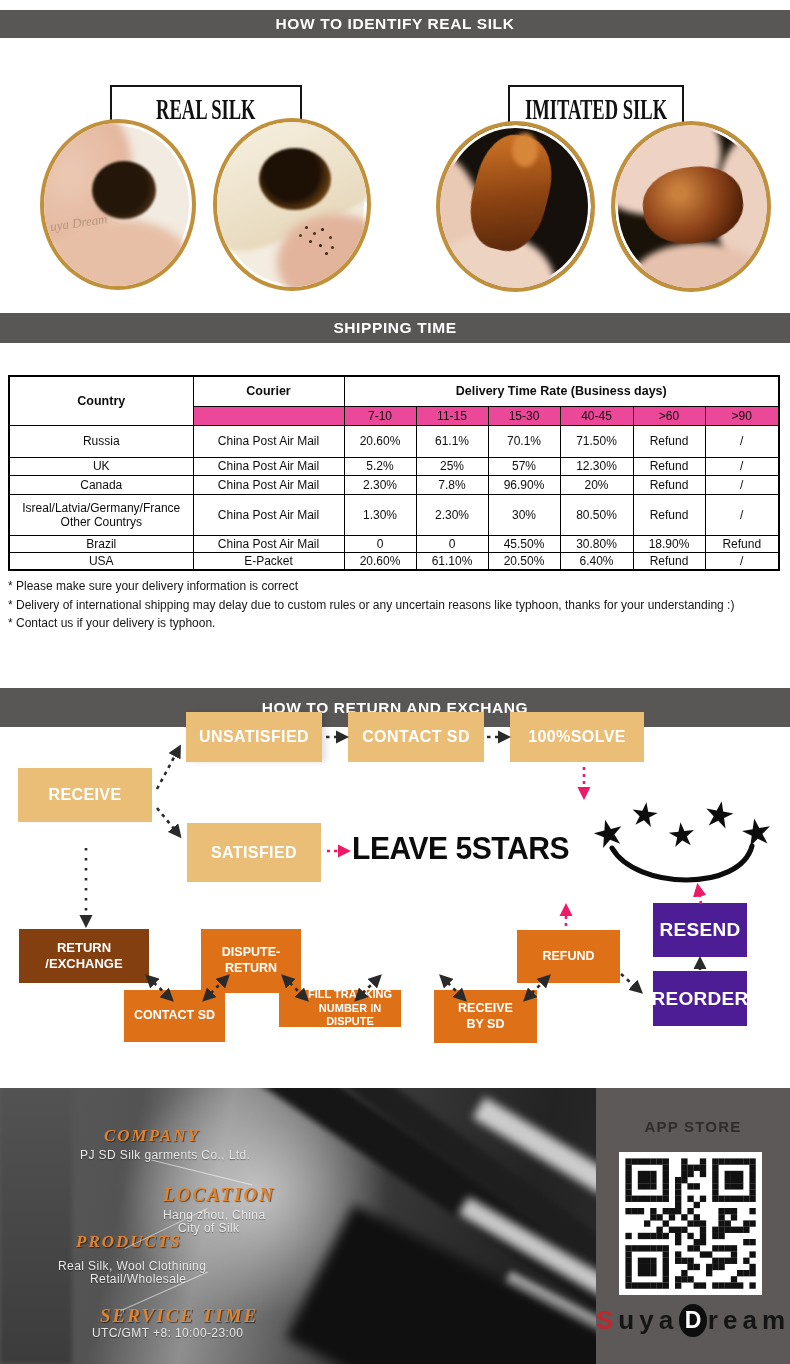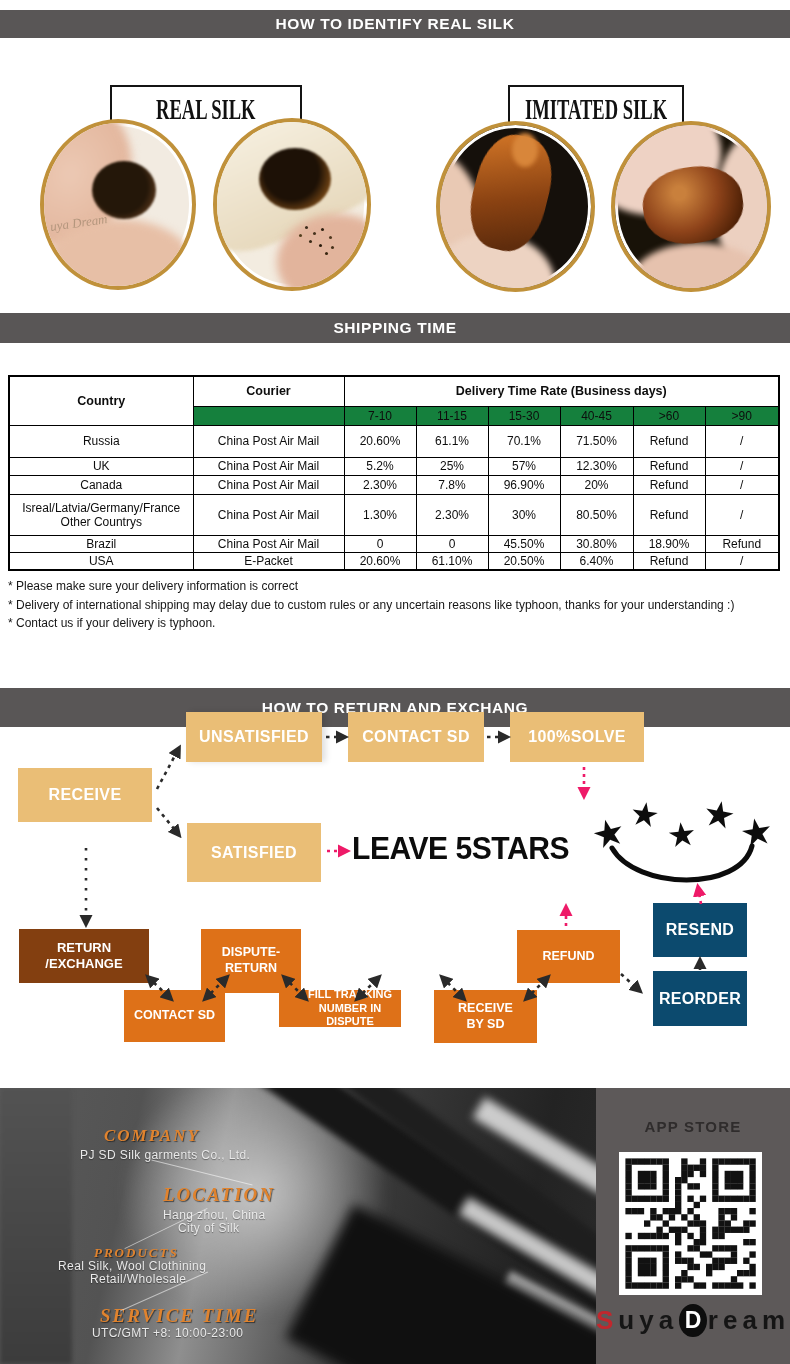--- a/index.html
+++ b/index.html
@@ -49,30 +49,30 @@
   .c4 .b3{left:16px;top:118px;width:136px;height:76px;background:#e6c2ae;filter:blur(3px);}
   .c4 .b4{left:28px;top:42px;width:100px;height:76px;border-radius:46%;transform:rotate(-8deg);filter:blur(.5px);
           background:radial-gradient(circle at 38% 32%,#c9803c 8%,#8e431a 48%,#4f2106 80%);}
 
   
   .ship-table{position:absolute;left:8px;top:375px;border-collapse:collapse;table-layout:fixed;
               font-size:12px;color:#0d0d0d;background:#fff;}
   .ship-table th,.ship-table td{border:1px solid #000;text-align:center;vertical-align:middle;padding:0 2px;overflow:hidden;}
   .ship-table{border:2px solid #000;}
   .ship-table th{font-weight:bold;font-size:12.5px;}
-  .rangerow th{background:#15803d;font-weight:normal;font-size:12px;height:18px;}
+  .rangerow th{background:#ec4899;font-weight:normal;font-size:12px;height:18px;}
   .notes{position:absolute;left:8px;top:577px;font-size:12px;line-height:18.5px;color:#161616;}
 
   
   .fbox{position:absolute;display:flex;align-items:center;justify-content:center;text-align:center;
         color:#fff;font-weight:bold;white-space:pre-line;line-height:1.25;}
   .tan{background:#eabe76;font-size:16px;letter-spacing:.4px;}
   .orange{background:#de7118;font-size:12.5px;}
   .brown{background:#833f10;font-size:13px;}
-  .teal{background:#0c4a6e;font-size:16px;letter-spacing:.3px;}
+  .teal{background:#4c1d95;font-size:19px;letter-spacing:.3px;}
   .bx-receive{left:18px;top:768px;width:134px;height:54px;}
   .bx-unsat{left:186px;top:712px;width:136px;height:50px;box-shadow:4px 0 6px rgba(0,0,0,.12);}
   .bx-contact-top{left:348px;top:712px;width:136px;height:50px;}
   .bx-solve{left:510px;top:712px;width:134px;height:50px;}
   .bx-satisf{left:187px;top:823px;width:134px;height:59px;}
   .bx-retex{left:19px;top:929px;width:130px;height:54px;}
   .bx-contact-bot{left:124px;top:990px;width:101px;height:52px;}
   .bx-dispute{left:201px;top:929px;width:100px;height:64px;}
   .bx-fill{left:279px;top:990px;width:102px;height:37px;font-size:11px;padding-left:20px;}
   .bx-shipback{left:359px;top:930px;width:100px;height:53px;}
@@ -328,21 +328,21 @@
       <div class="ph-white2"></div>
       <div class="ph-white3"></div>
       <div class="ph-darkb"></div>
     </div>
 
     <div class="fhead" style="left:104px;top:38px;font-size:17px;">COMPANY</div>
     <div class="ftext" style="left:80px;top:60px;">PJ SD Silk garments Co., Ltd.</div>
     <div class="fhead" style="left:163px;top:96px;font-size:19px;">LOCATION</div>
     <div class="ftext" style="left:163px;top:120px;">Hang zhou, China</div>
     <div class="ftext" style="left:178px;top:133px;">City of Silk</div>
-    <div class="fhead" style="left:76px;top:157px;font-size:13px;margin-left:18px;">PRODUCTS</div>
+    <div class="fhead" style="left:76px;top:144px;font-size:17px;">PRODUCTS</div>
     <div class="ftext" style="left:58px;top:171px;">Real Silk, Wool Clothining</div>
     <div class="ftext" style="left:90px;top:184px;">Retail/Wholesale</div>
     <div class="fhead" style="left:100px;top:217px;font-size:19px;">SERVICE TIME</div>
     <div class="ftext" style="left:92px;top:238px;">UTC/GMT +8: 10:00-23:00</div>
     <div class="fline" style="left:150px;top:84px;width:104px;transform:rotate(14deg);"></div>
     <div class="fline" style="left:120px;top:140px;width:92px;transform:rotate(-26deg);"></div>
     <div class="fline" style="left:116px;top:203px;width:96px;transform:rotate(-24deg);"></div>
 
     <div class="panel">
       <div class="appstore">APP STORE</div>

